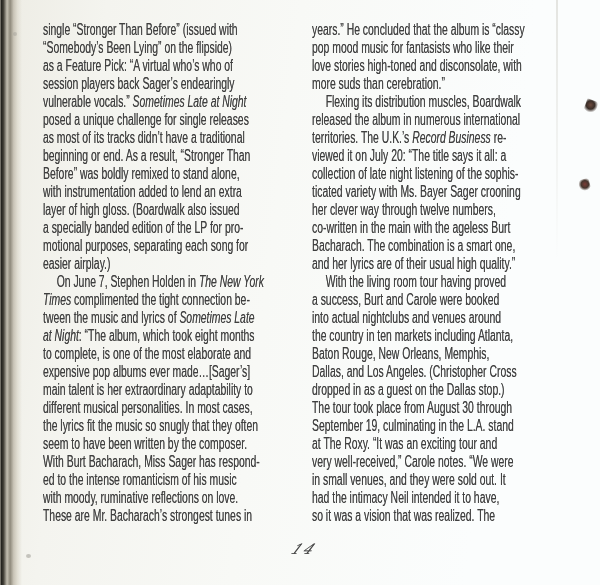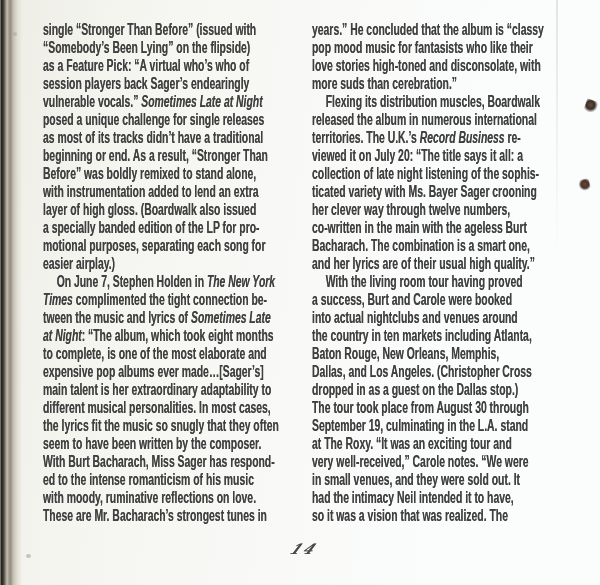--- a/index.html
+++ b/index.html
@@ -11,21 +11,20 @@
   .scan {
     position: relative;
     width: 600px;
     height: 585px;
     overflow: hidden;
     background: linear-gradient(97deg,
       var(--paper-shaded, #edece4) 0%,
       var(--paper-mid, #f4f4ef) 16%,
       #f8f9f6 45%,
       var(--paper-light, #fbfdfd) 80%);
-    font-weight: bold;
   }
   
   .gutter {
     position: absolute;
     left: 0; top: 0; bottom: 0;
     width: 22px;
     background: linear-gradient(90deg,
       #9a968c 0%,
       var(--gutter-dark, #22211d) 7%,
       #45423a 16%,

